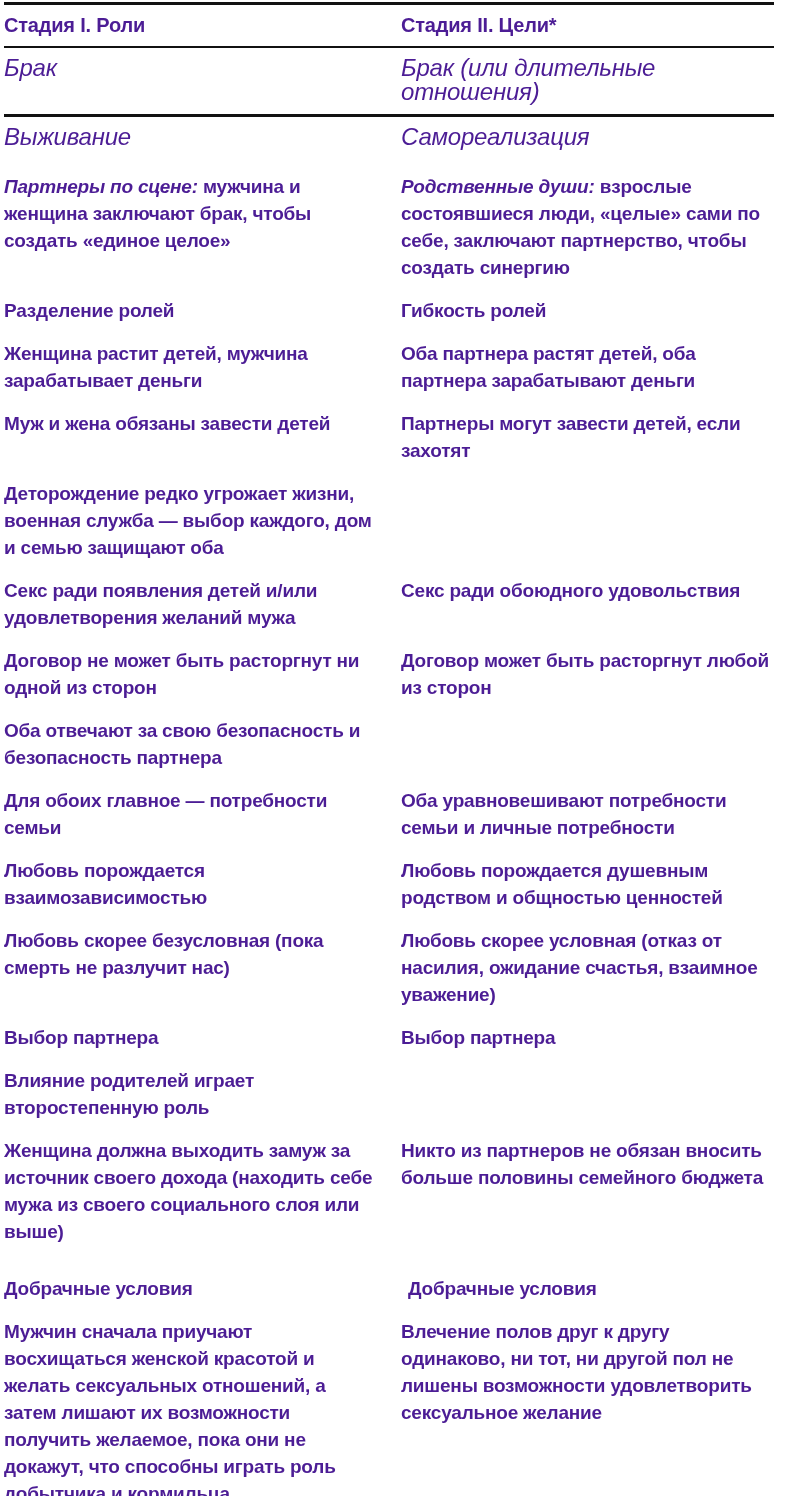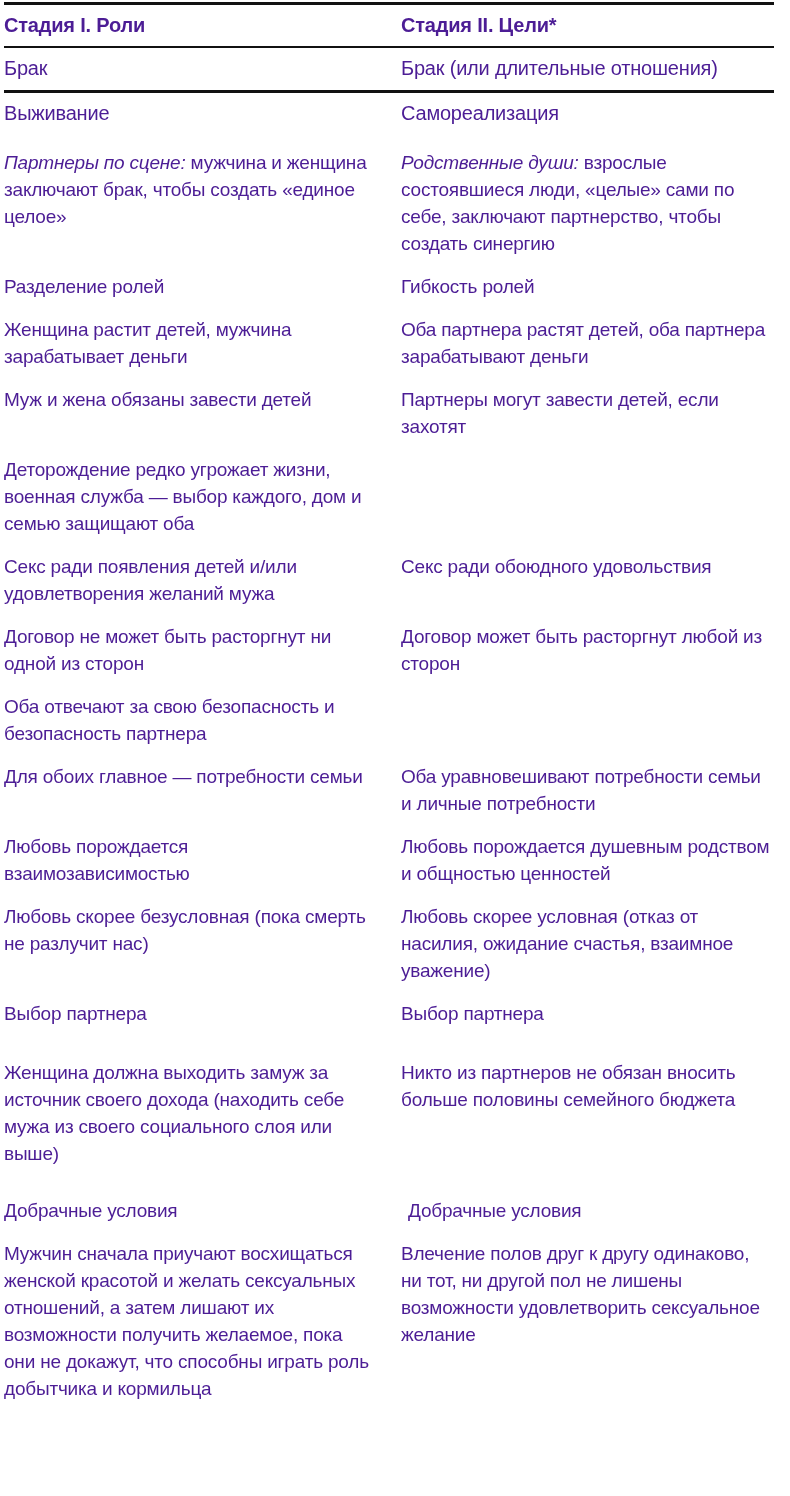--- a/index.html
+++ b/index.html
@@ -26,32 +26,33 @@
   }
   .trow > div { min-width: 0; }
   .head-row { padding: 8px 0 9px 0; }
   .head-row .cell {
     font-weight: bold;
     font-size: 20px;
     line-height: 24px;
   }
   .sub-row { padding: 8px 0 10px 0; }
   .sub-row .cell {
-    font-size: 20px;
+    font-style: italic;
+    font-size: 24px;
     line-height: 24px;
   }
   .tbody { padding-top: 14px; }
   .body-row { margin-bottom: 16px; }
   .body-row .cell {
     font-size: 19px;
     line-height: 27px;
   }
   .body-row.gap-large { margin-top: 30px; gap: 38px; }
   .lead { font-style: italic; }
-  p { margin: 0; }
+  p { margin: 0; font-weight: bold; }
 </style>
 </head>
 <body>
 
 <div class="page">
 
   <hr class="rule rule-thick">
 
   <div class="trow head-row">
     <div class="cell">Стадия I. Роли</div>
@@ -170,20 +171,23 @@
     <div class="trow body-row">
       <div class="cell">
           <p><span>Выбор партнера</span></p>
         </div>
       <div class="cell">
           <p><span>Выбор партнера</span></p>
         </div>
     </div>
 
     <div class="trow body-row">
+      <div class="cell">
+          <p><span>Влияние родителей играет второстепенную роль</span></p>
+        </div>
     </div>
 
     <div class="trow body-row">
       <div class="cell">
           <p><span>Женщина должна выходить замуж за источник своего дохода (находить себе мужа из своего социального слоя или выше)</span></p>
         </div>
       <div class="cell">
           <p><span>Никто из партнеров не обязан вносить больше половины семейного бюджета</span></p>
         </div>
     </div>

